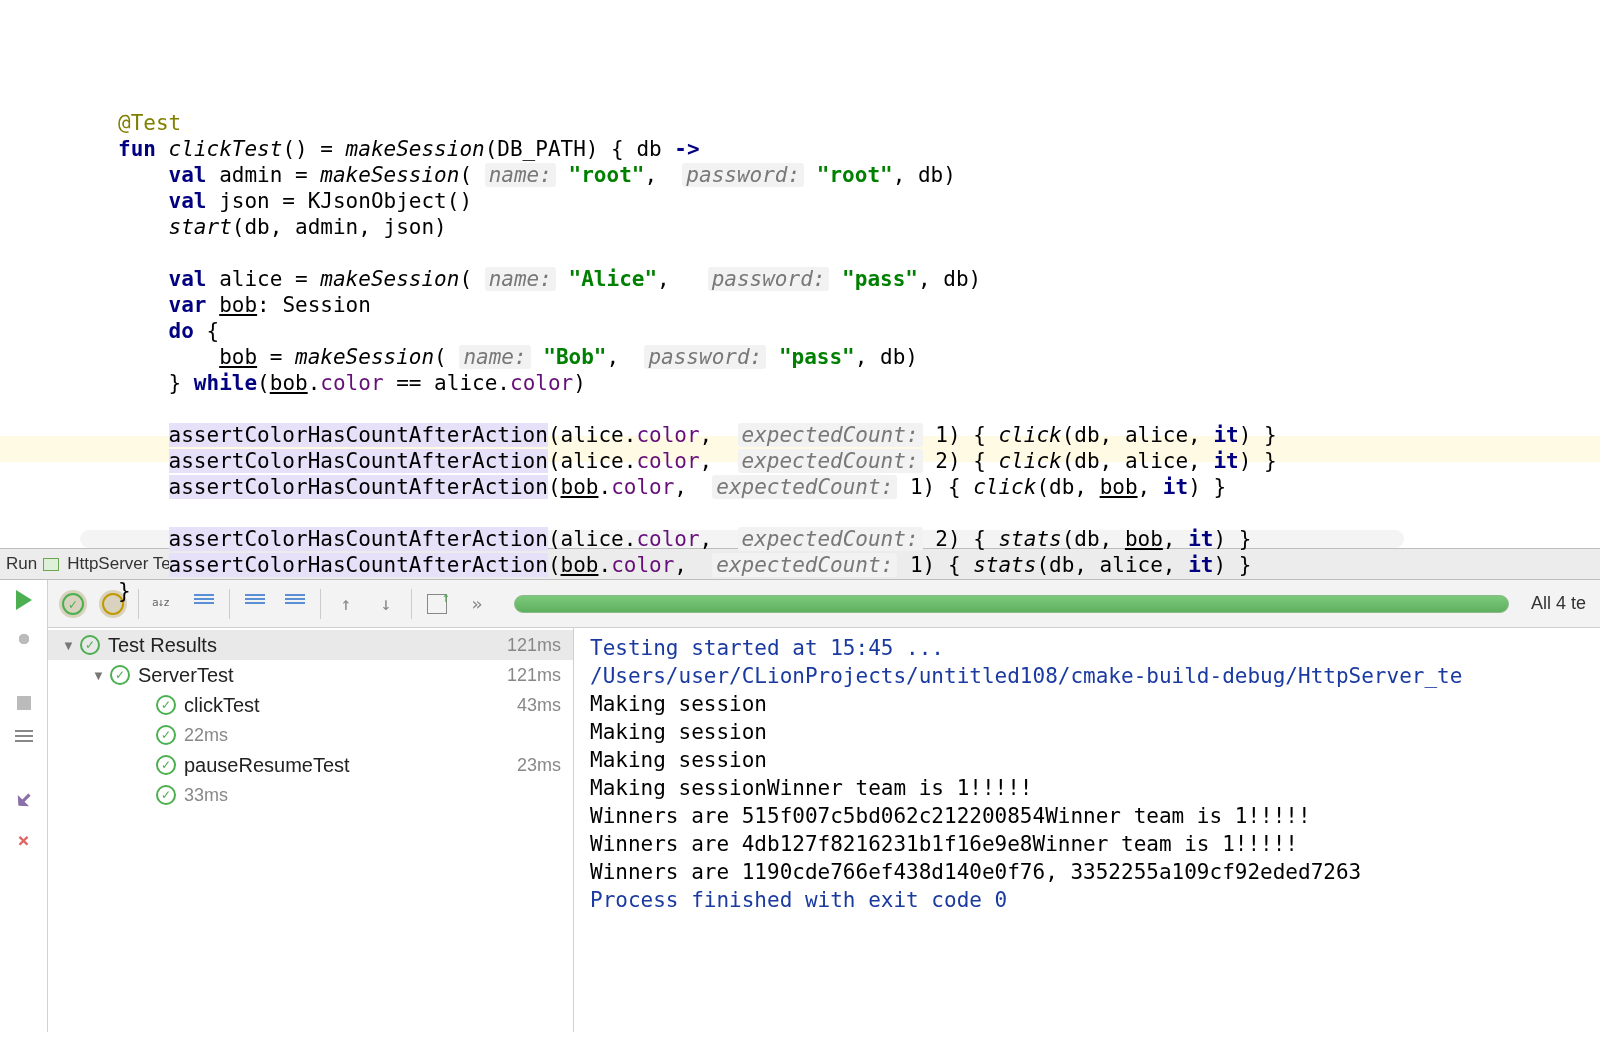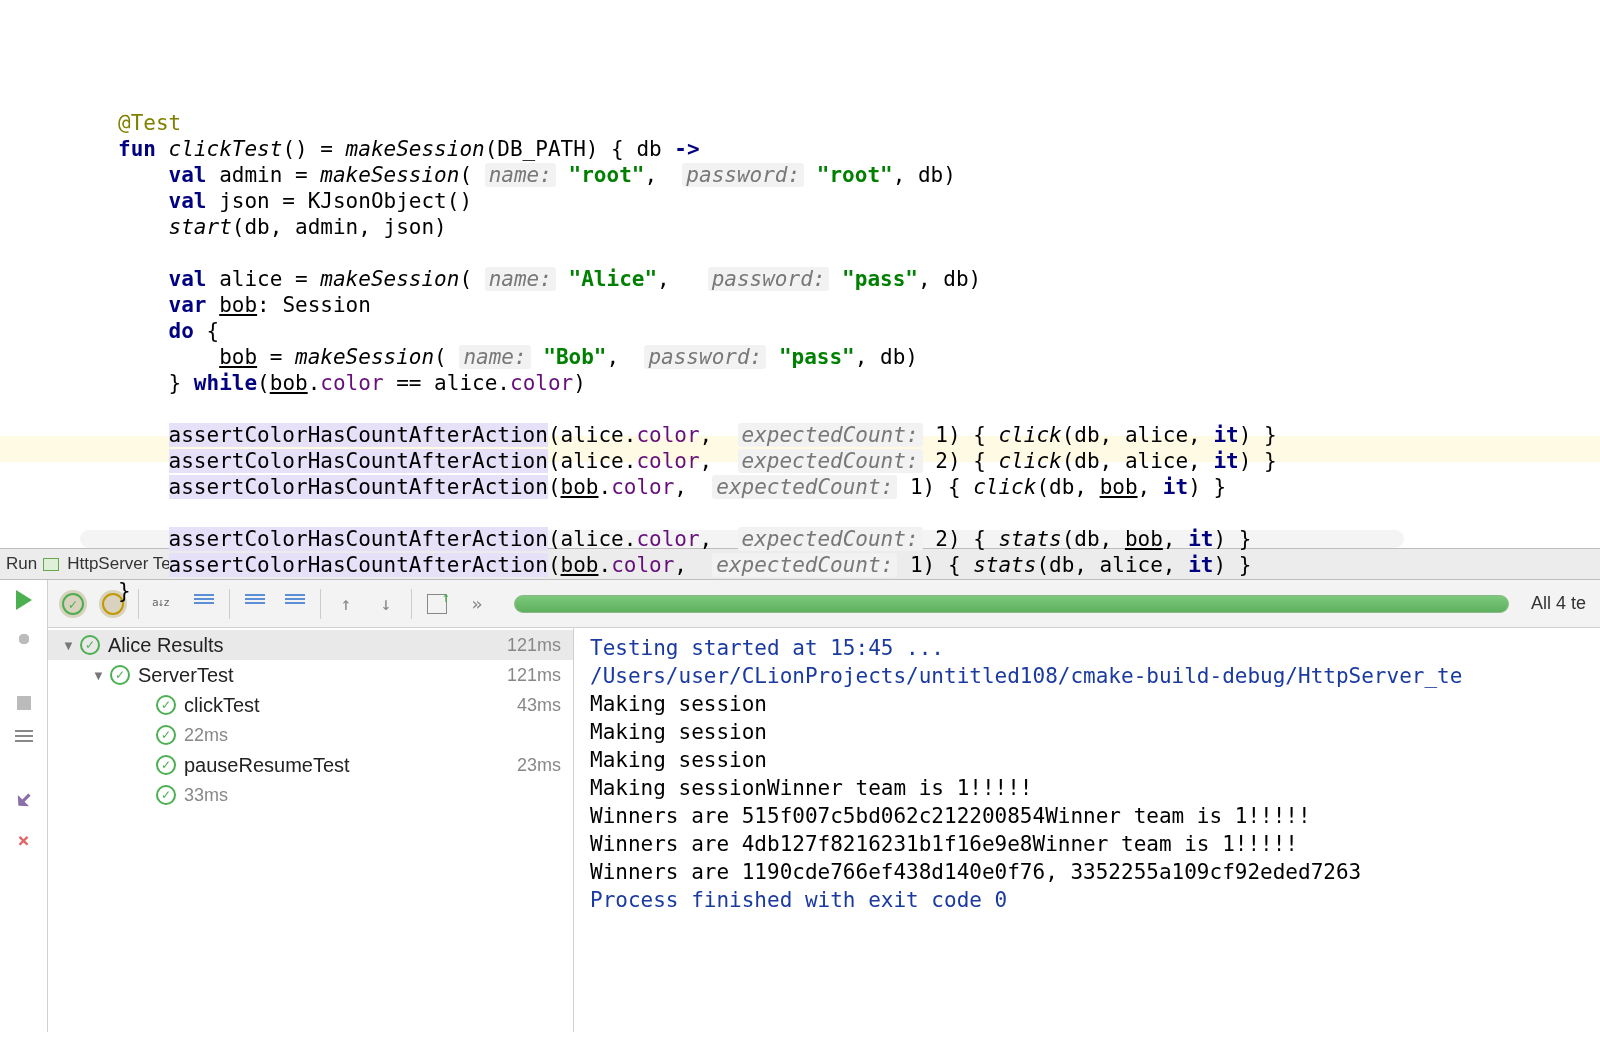--- a/index.html
+++ b/index.html
@@ -133,21 +133,21 @@
         </div>
       <div class="tb-btn arr">»</div>
       <div class="progress"></div>
       <div class="status-r">All 4 te</div>
     </div>
     <div class="lower">
       <div class="tree">
         <div class="tree-row header ind1">
           <span class="chev">▼</span>
           <span class="ok">✓</span>
-          <span class="name">Alice Results</span>
+          <span class="name">Test Results</span>
           <span class="time">121ms</span>
         </div>
         <div class="tree-row ind2">
           <span class="chev">▼</span>
           <span class="ok">✓</span>
           <span class="name">ServerTest</span>
           <span class="time">121ms</span>
         </div>
         <div class="tree-row ind3">
           <span class="ok">✓</span>

